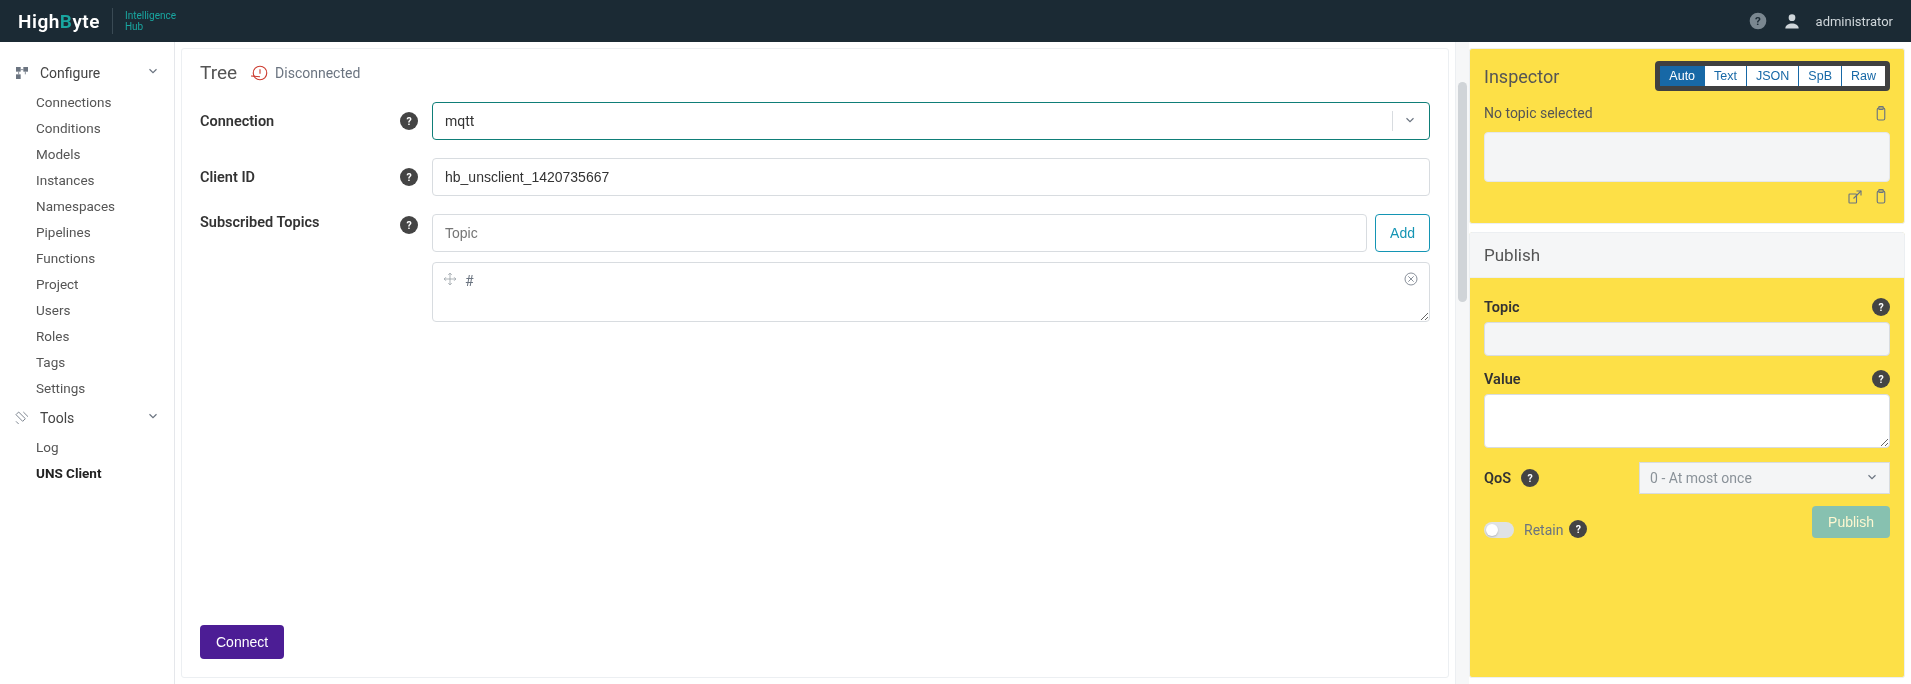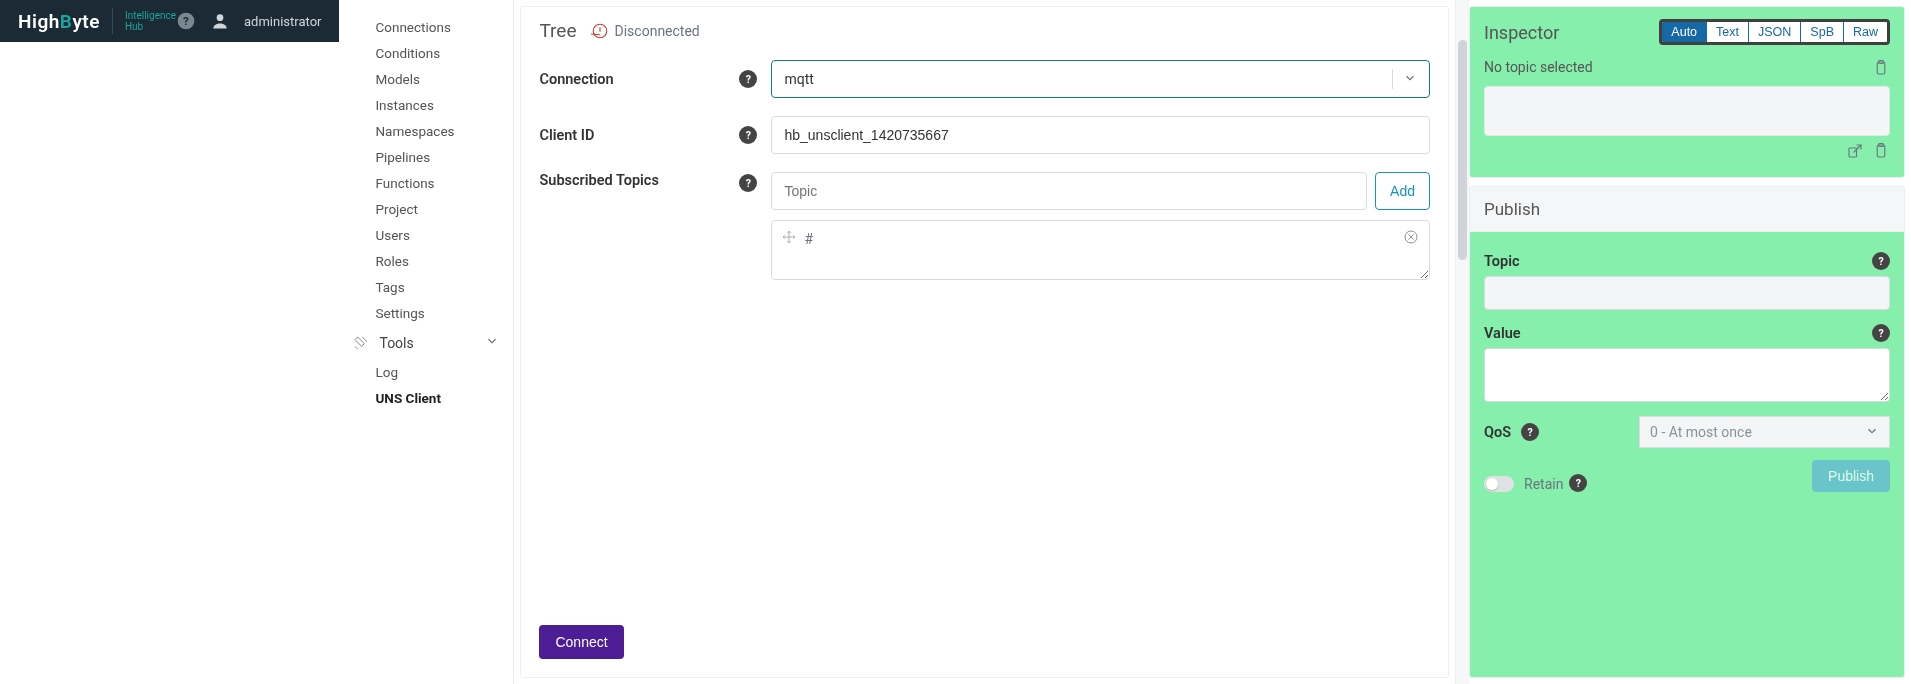--- a/index.html
+++ b/index.html
@@ -1,17 +1,17 @@
 <!DOCTYPE html>
 <html><head>
 <meta charset="utf-8">
 <style>
   * { box-sizing: border-box; margin: 0; padding: 0; }
   body { font-family: -apple-system, BlinkMacSystemFont, "Segoe UI", Roboto, Helvetica, Arial, sans-serif; font-size: 14px; color: #333; background: #fff; }
-  .app { display: flex; flex-direction: row; height: 684px; width: 1911px; }
+  .app { display: flex; flex-direction: column; height: 684px; width: 1911px; }
   
   .header { background: #1b2a34; color: #fff; height: 42px; display: flex; align-items: center; padding: 0 18px; justify-content: space-between; }
   .brand { display: flex; align-items: center; gap: 12px; }
   .brand-logo { font-size: 19px; font-weight: 600; letter-spacing: .5px; color: #fff; }
   .brand-logo .hb-accent { color: #19a6a0; }
   .brand-sep { width: 1px; height: 26px; background: #3a4a54; }
   .brand-sub { font-size: 10px; line-height: 1.1; color: #19a6a0; }
   .header-right { display: flex; align-items: center; gap: 14px; font-size: 13px; }
   .icon-btn { width: 20px; height: 20px; display:flex; align-items:center; justify-content:center; }
   .person-icon { fill: #cfd6da; }
@@ -48,24 +48,24 @@
   .add-btn { border:1px solid #1495b4; color:#1495b4; background:#fff; border-radius:4px; padding:0 14px; height:38px; font-size:14px; cursor:pointer; }
   .topic-list { margin-top:10px; border:1px solid #d8dce0; border-radius:4px; padding:8px 10px; display:flex; flex-direction:column; gap:6px; resize: both; overflow:hidden; min-height:60px; }
   .topic-item { display:flex; align-items:center; gap:8px; color:#6b7480; font-size:14px; }
   .topic-item .remove { margin-left:auto; cursor:pointer; }
   .move-handle svg { fill:none; stroke:#8a9299; stroke-width:1.2; }
   .connect-btn { margin-top:auto; align-self:flex-start; background:#4c1d95; color:#fff; border:none; border-radius:4px; padding:9px 16px; font-size:14px; cursor:pointer; }
   .center-scroll-track { width:14px; background:#f6f7f8; border-left:1px solid #eceff2; position:relative; }
   .center-scroll-thumb { position:absolute; top:40px; left:2px; right:2px; height:220px; background:#d0d4d8; border-radius:6px; }
   
   .right { width:442px; display:flex; flex-direction:column; gap:8px; padding:6px 6px 6px 0; }
-  .card { border:1px solid #eceff2; border-radius:3px; background:#86efac; padding:12px 14px 14px 14px; }
+  .card { border:1px solid #eceff2; border-radius:3px; background:#fde047; padding:12px 14px 14px 14px; }
   .inspector-head { display:flex; align-items:center; margin-bottom:14px; }
   .inspector-title { font-size:18px; color:#555; }
-  .tab-group { margin-left:auto; display:flex; border:3px solid #404040; border-radius:4px; overflow:hidden; }
+  .tab-group { margin-left:auto; display:flex; border:5px solid #404040; border-radius:4px; overflow:hidden; }
   .tab-group button { border:none; background:#fff; color:#1768a6; font-size:12.5px; padding:3px 9px; cursor:pointer; border-right:1px solid #1768a6; }
   .tab-group button:last-child { border-right:none; }
   .tab-group button.active { background:#1768a6; color:#fff; }
   .inspector-msg { color:#555; font-size:14px; margin-bottom:6px; display:flex; align-items:flex-start; }
   .inspector-msg .clip { margin-left:auto; }
   .inspector-box { background:#f4f5f6; border:1px solid #e5e7ea; border-radius:4px; height:50px; }
   .inspector-actions { display:flex; justify-content:flex-end; gap:8px; margin-top:6px; }
   .publish-head { background:#f5f6f7; margin:-12px -14px 14px -14px; padding:12px 14px; border-bottom:1px solid #eceff2; font-size:17px; color:#555; }
   .pub-label-row { display:flex; align-items:center; margin-bottom:6px; margin-top:6px; }
   .pub-label { font-weight:600; font-size:14.5px; }
@@ -113,20 +113,32 @@
           </svg>
       </span>
       <span class="user-label">administrator</span>
     </div>
   </div>
 
   <div class="main">
 
     <div class="sidebar">
 
+      <div class="side-group-header">
+        <svg class="lead" viewBox="0 0 24 24">
+            <rect x="3" y="3" width="7" height="7"></rect>
+            <rect x="14" y="3" width="7" height="7"></rect>
+            <rect x="3" y="14" width="7" height="7"></rect>
+            <path d="M7 10v4M17 10v4M10 7h4" stroke="#6b7480" stroke-width="1.2" fill="none"></path>
+          </svg>
+        <span>Configure</span>
+        <span class="chev"><svg viewBox="0 0 24 24">
+              <polyline points="6 9 12 15 18 9"></polyline>
+            </svg></span>
+      </div>
       <ul class="side-sub">
         <li>Connections</li>
         <li>Conditions</li>
         <li>Models</li>
         <li>Instances</li>
         <li>Namespaces</li>
         <li>Pipelines</li>
         <li>Functions</li>
       </ul>
 

